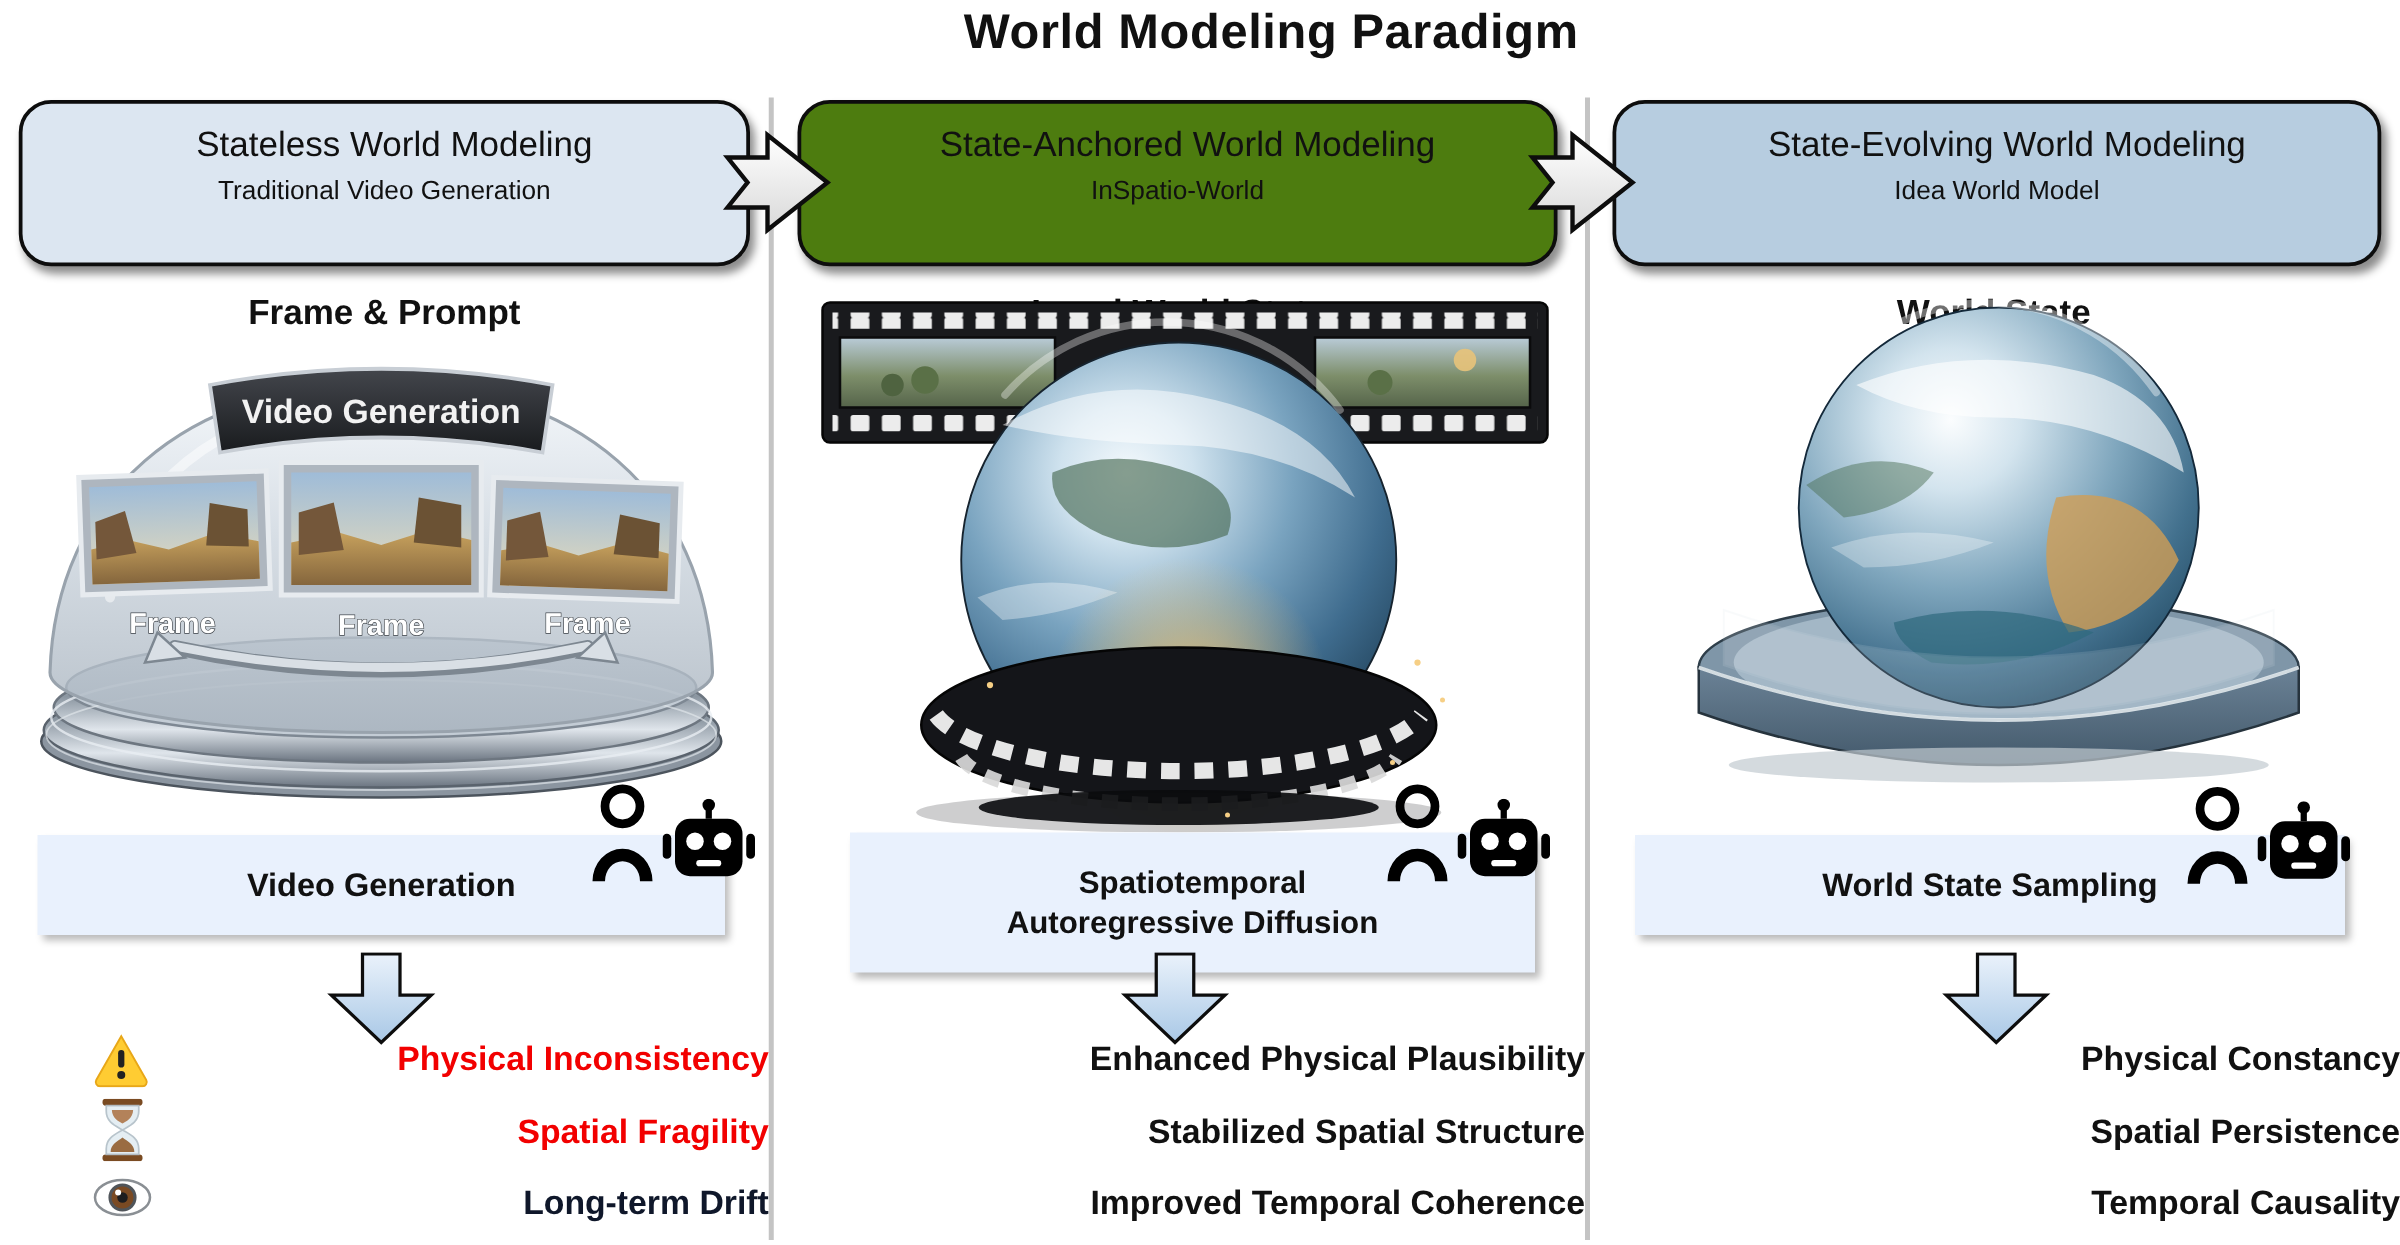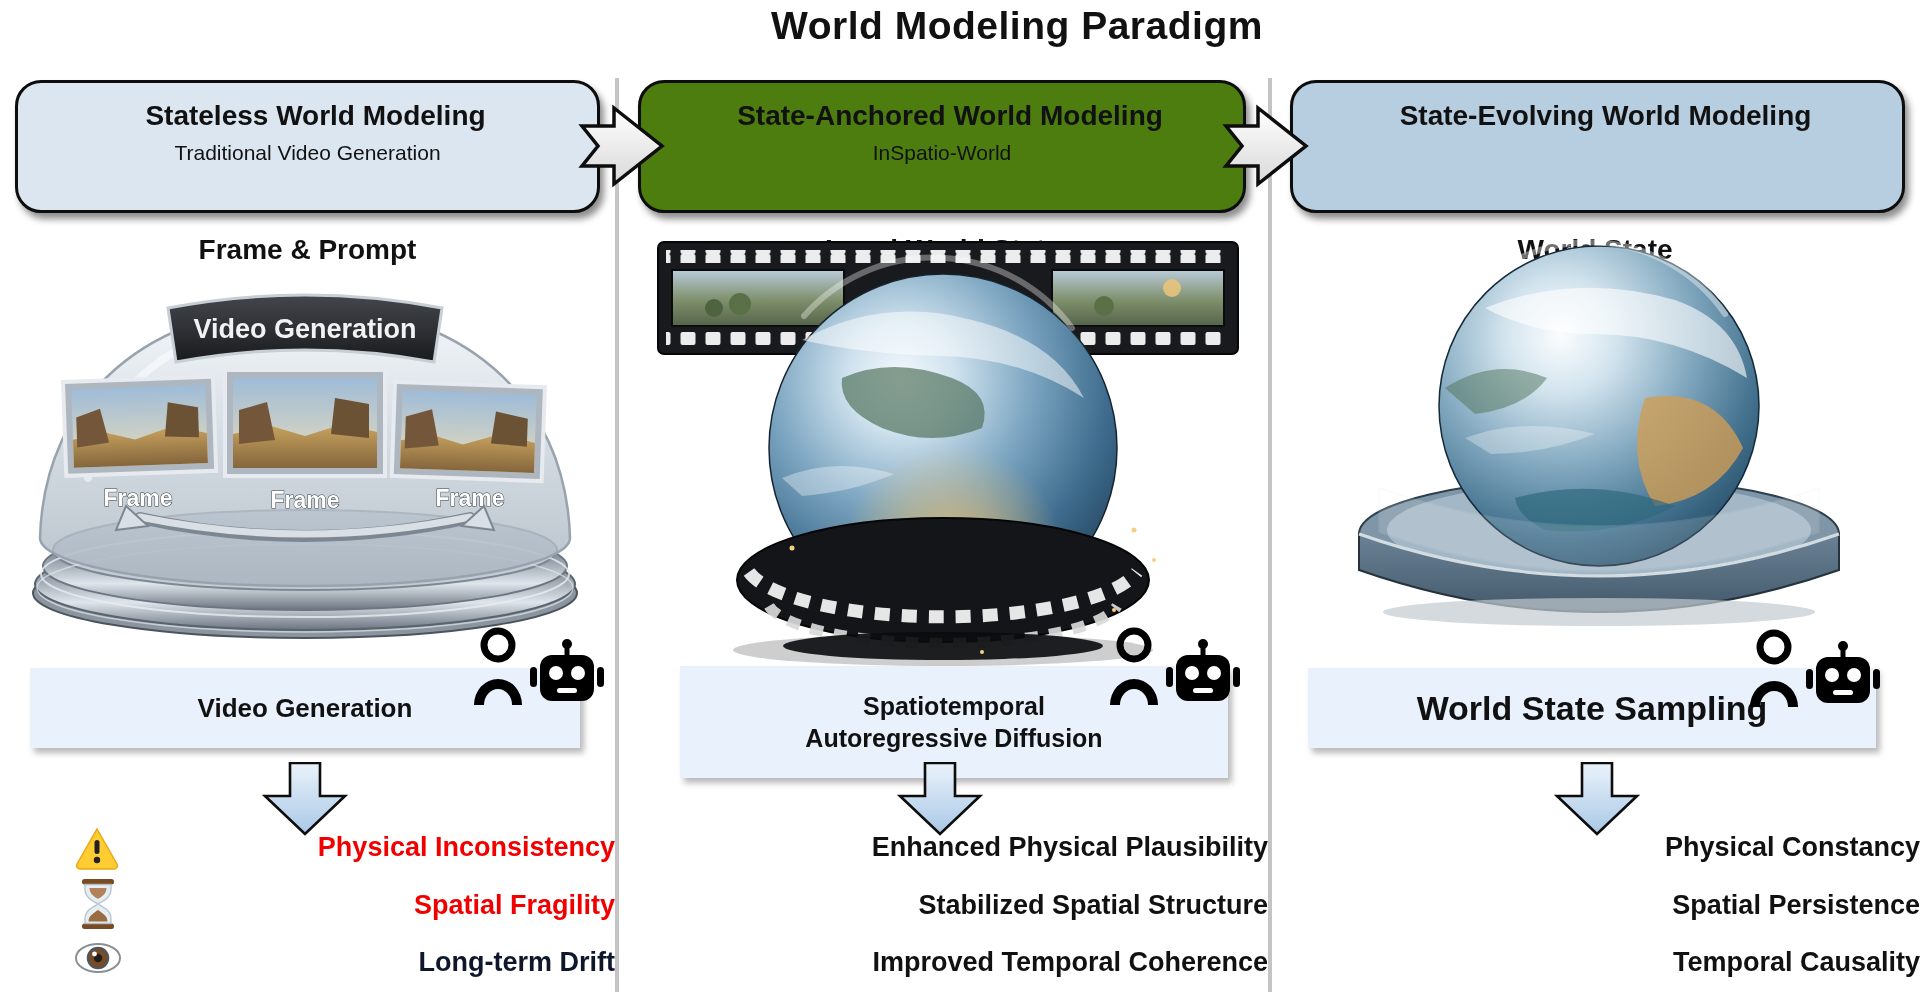--- a/index.html
+++ b/index.html
@@ -6,39 +6,39 @@
   body{font-family:"Liberation Sans","DejaVu Sans",sans-serif;color:#111;}
   .canvas{position:relative;width:1920px;height:996px;background:#fff;overflow:hidden;}
   .fig-title{position:absolute;left:17px;top:4px;width:100%;text-align:center;
     font-size:39px;font-weight:bold;letter-spacing:.5px;padding-left:40px;}
   .divider{position:absolute;top:78px;width:4px;height:914px;background:#c4c4c4;}
   .divider.d1{left:615px;} .divider.d2{left:1268px;}
   .column{position:absolute;top:0;height:996px;}
   .col1{left:0;width:615px;} .col2{left:618px;width:650px;} .col3{left:1270px;width:650px;}
   .header-box{position:absolute;top:80px;border:3px solid #0d0d0d;border-radius:26px;
     box-shadow:4px 6px 7px rgba(0,0,0,.45);text-align:center;box-sizing:border-box;height:133px;}
-  .hb-title{font-size:28px;font-weight:bold;margin-top:17px;margin-left:16px;}
+  .hb-title{font-size:28px;font-weight:normal;margin-top:17px;margin-left:16px;}
   .hb-sub{font-size:21px;margin-top:9px;}
   .col1 .header-box{left:15px;width:585px;}
   .col2 .header-box{left:20px;width:608px;}
   .col3 .header-box{left:20px;width:615px;}
   .state-label{position:absolute;top:234px;left:0;width:100%;text-align:center;
     font-size:28px;font-weight:bold;}
   .between-arrow{position:absolute;top:104px;}
   .between-arrow.a1{left:578px;} .between-arrow.a2{left:1222px;}
   .illu{position:absolute;}
   .col1 .illu{left:30px;top:266px;}
   .col2 .illu{left:34px;top:228px;}
   .col3 .illu{left:25px;top:238px;}
   .process-bar{position:absolute;box-shadow:4px 5px 6px rgba(0,0,0,.28);
     display:flex;flex-direction:column;justify-content:center;align-items:center;
     font-weight:bold;text-align:center;}
   .col1 .process-bar{left:30px;top:668px;width:550px;height:80px;font-size:26px;}
   .col2 .process-bar{left:62px;top:666px;width:548px;height:112px;font-size:25px;line-height:1.28;}
-  .col3 .process-bar{left:38px;top:668px;width:568px;height:80px;font-size:34px;}
+  .col3 .process-bar{left:38px;top:668px;width:568px;height:80px;font-size:26px;}
   .actors{position:absolute;width:136px;height:84px;z-index:5;}
   .col1 .actors{left:472px;top:626px;}
   .col2 .actors{left:490px;top:626px;}
   .col3 .actors{left:478px;top:628px;}
   .actors .person{position:absolute;left:0;top:0;}
   .actors .robot{position:absolute;left:58px;top:13px;}
   .down-arrow{position:absolute;top:762px;}
   .col1 .down-arrow{left:261px;} .col2 .down-arrow{left:278px;} .col3 .down-arrow{left:283px;}
   .outcome-text{position:absolute;left:0;width:100%;text-align:right;
     font-size:27px;font-weight:bold;line-height:36px;height:36px;}
@@ -301,20 +301,21 @@
     </svg>
 
     <div class="outcome-text o-r1">Enhanced Physical Plausibility</div>
     <div class="outcome-text o-r2">Stabilized Spatial Structure</div>
     <div class="outcome-text o-r3">Improved Temporal Coherence</div>
   </section>
 
   <section class="column col3">
     <div class="header-box" style="background: rgb(183, 205, 224);">
       <div class="hb-title">State-Evolving World Modeling</div>
+      <div class="hb-sub">Idea World Model</div>
     </div>
 
     <div class="state-label">World State</div>
 
     <svg class="illu" width="608" height="392" viewBox="0 0 608 392">
       <defs>
         <radialGradient id="globeG3" cx=".38" cy=".28" r=".88">
           <stop offset="0" stop-color="#fbfdfe"></stop>
             <stop offset=".2" stop-color="#d3e4ee"></stop>
           <stop offset=".48" stop-color="#7fa6bd"></stop>

